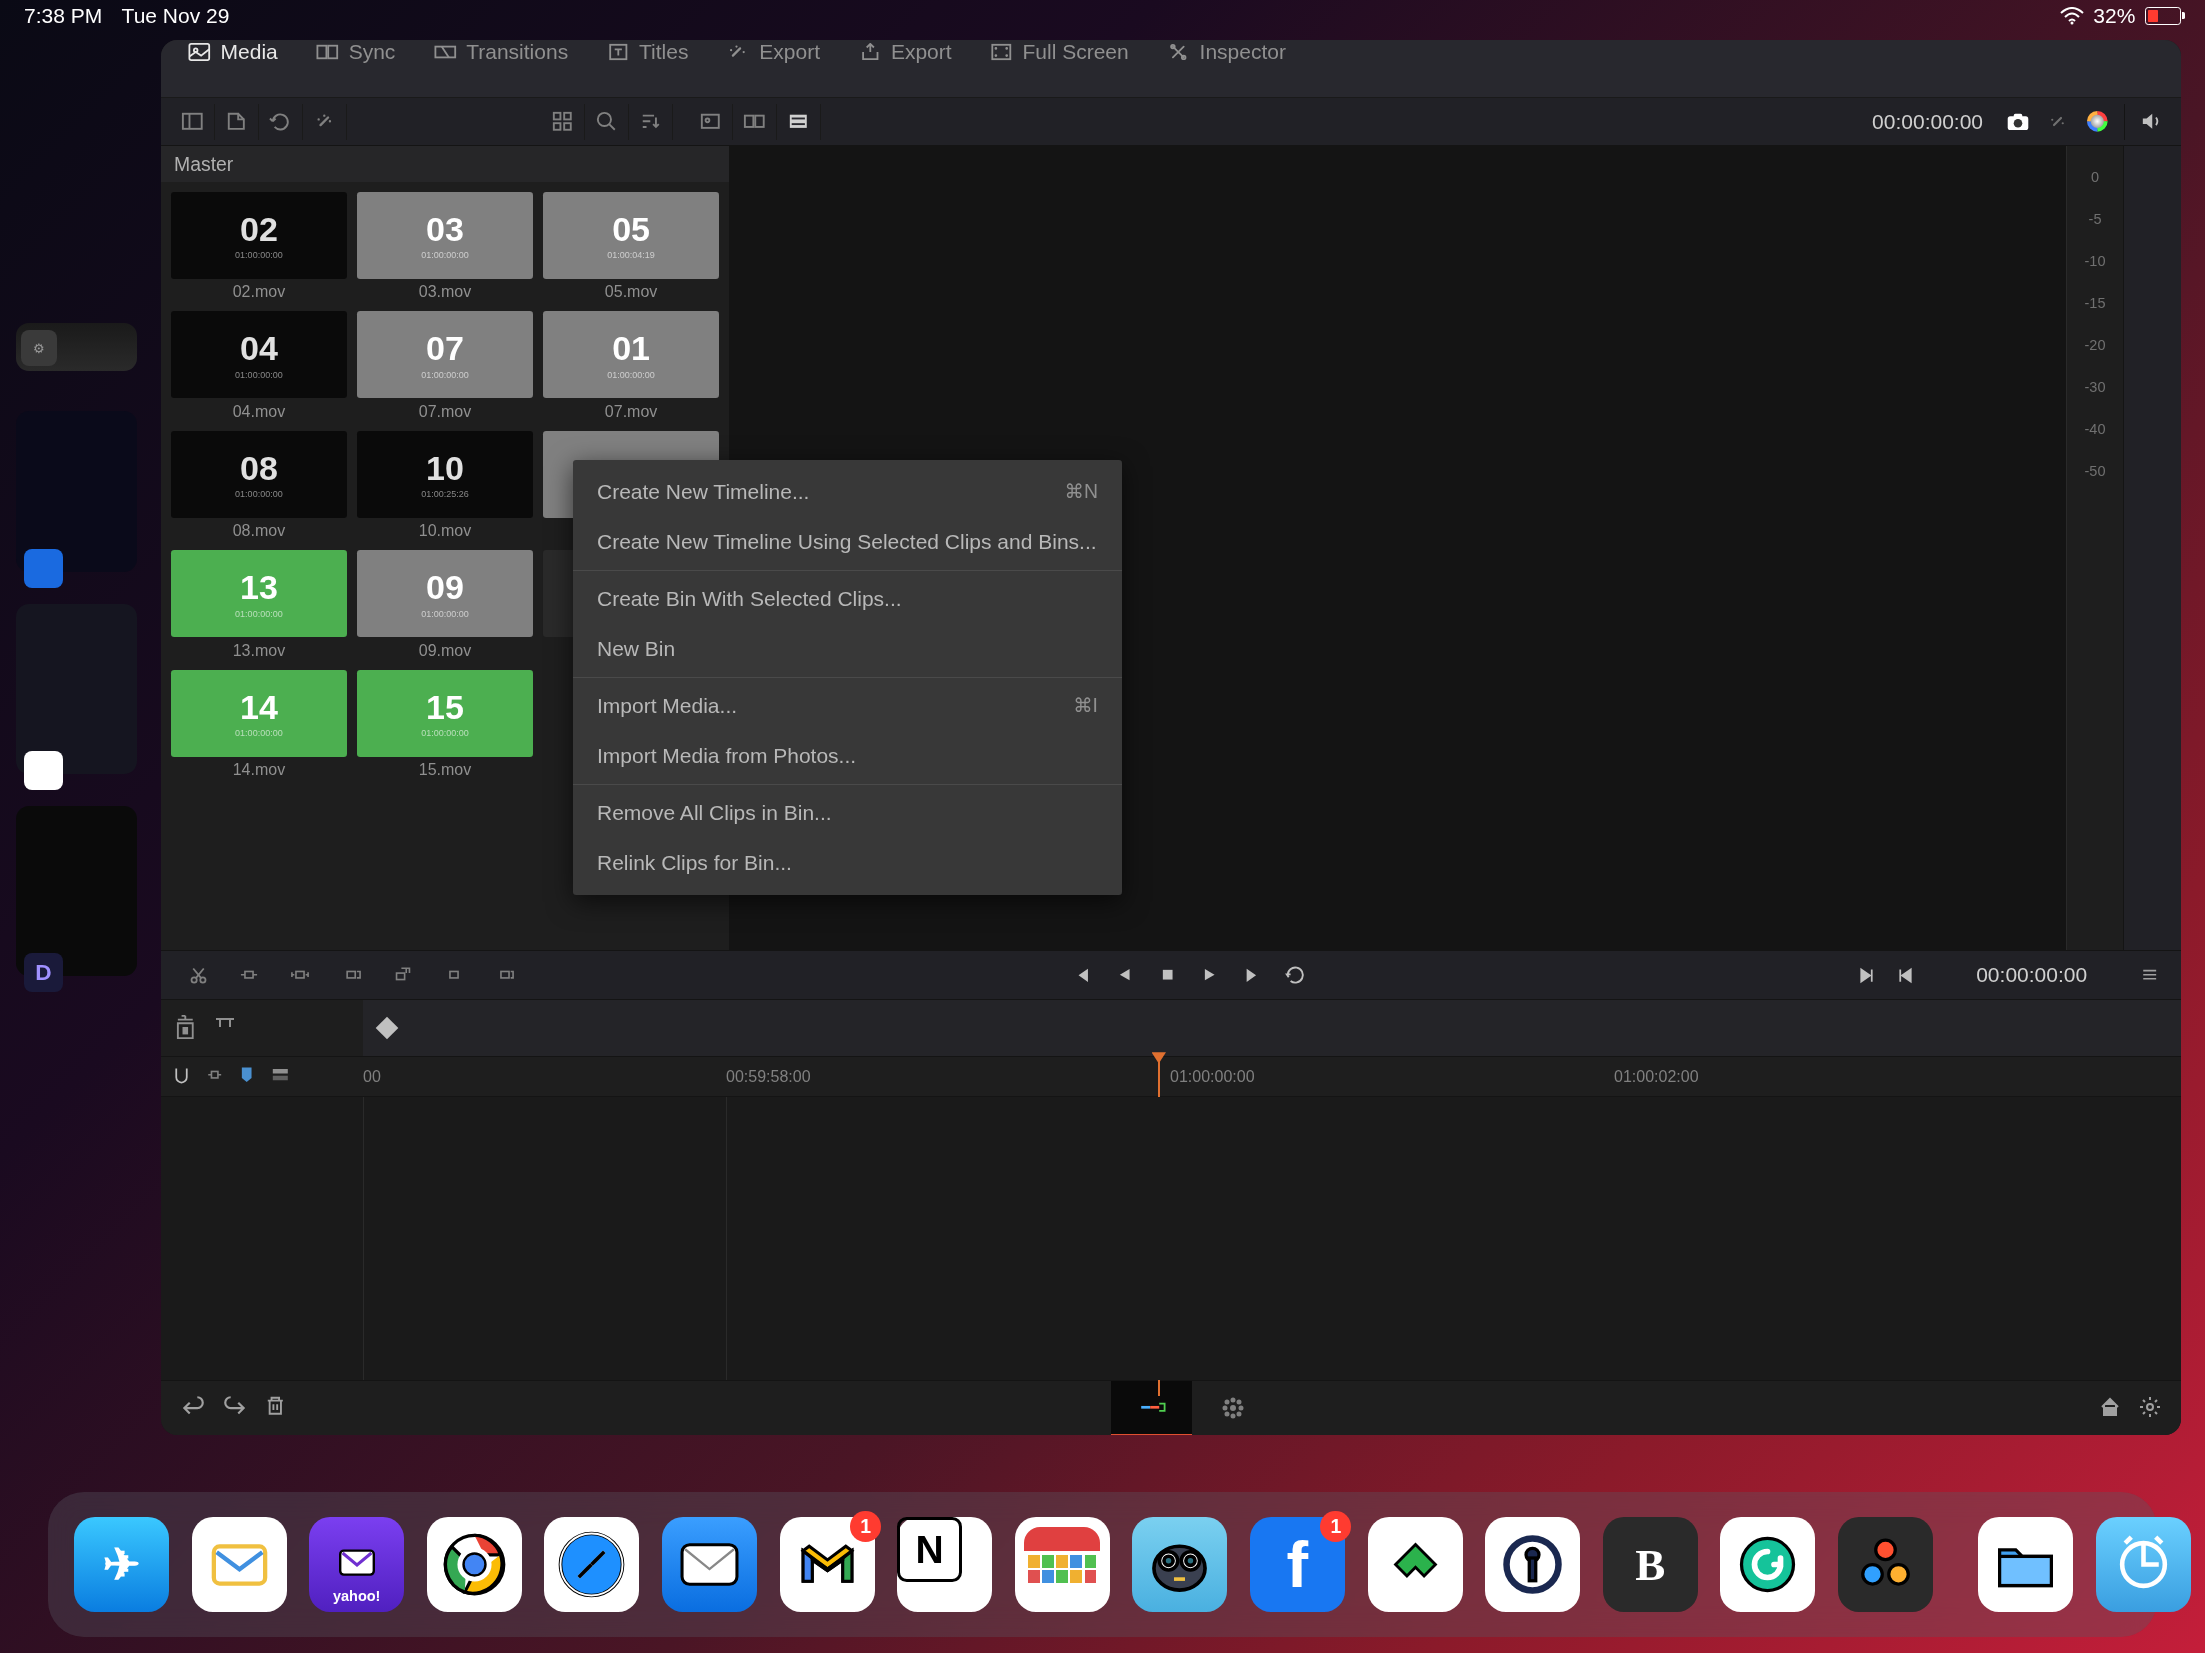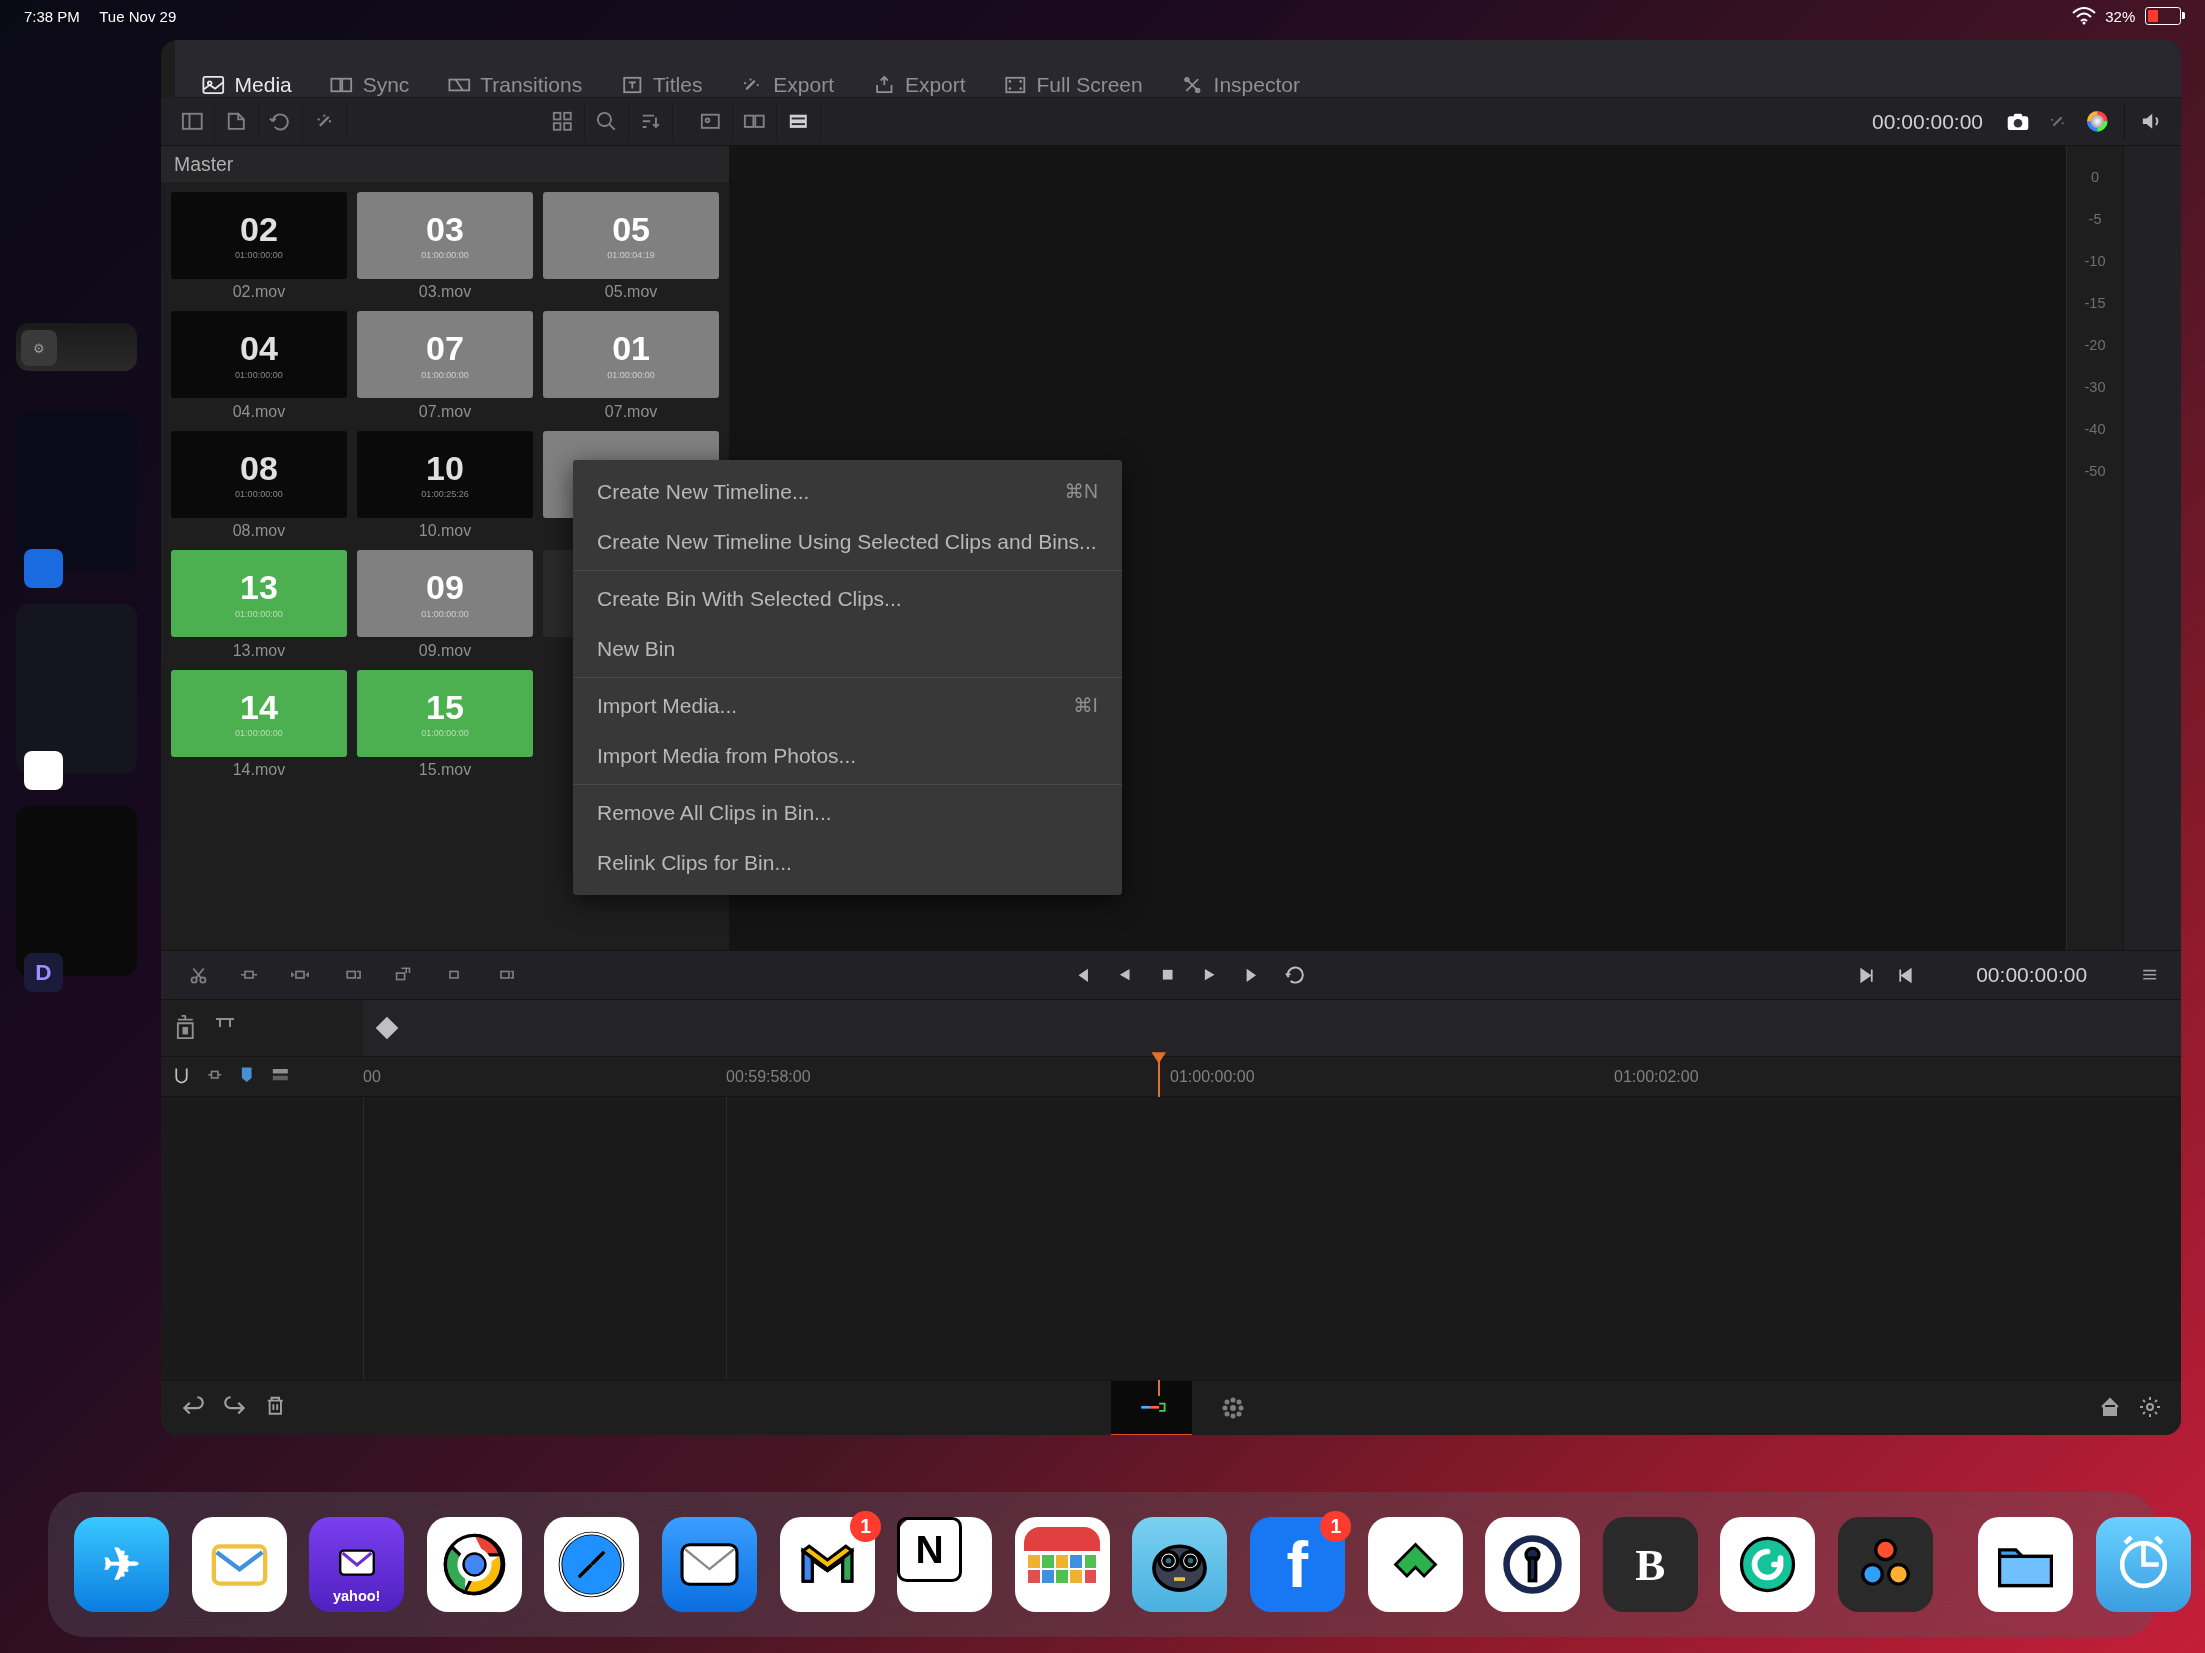--- a/index.html
+++ b/index.html
@@ -1,40 +1,40 @@
 <!DOCTYPE html>
 <html style="font-size:13px"><head>
 <meta charset="utf-8">
 <style>
 * { margin: 0; padding: 0; box-sizing: border-box; font-family: -apple-system, BlinkMacSystemFont, "Helvetica Neue", sans-serif; }
 body { width: 2205px; height: 1653px; background: linear-gradient(135deg, #0a0a15 0%, #1a0a20 30%, #4a1525 60%, #8b1a2a 80%, #c41e3a 100%); overflow: hidden; position: relative; }
 
 
-.status-bar { position: absolute; top: 0; left: 0; right: 0; height: 32px; display: flex; justify-content: space-between; align-items: center; padding: 0 24px; color: #fff; font-size: 15px; font-weight: 500; }
+.status-bar { position: absolute; top: 0; left: 0; right: 0; height: 32px; display: flex; justify-content: space-between; align-items: center; padding: 0 24px; color: #fff; font-size: 21px; font-weight: 500; }
 .status-left { display: flex; gap: 19.4px; }
 .status-right { display: flex; gap: 9.7px; align-items: center; }
 .battery-icon { width: 36px; height: 18px; border: 1.6px solid #fff; border-radius: 3.2px; position: relative; }
 .battery-icon::after { content: ''; position: absolute; right: -4.8px; top: 4px; width: 3.2px; height: 6.5px; background: #fff; border-radius: 0 1.6px 1.6px 0; }
 .battery-fill { position: absolute; left: 1.6px; top: 1.6px; bottom: 1.6px; width: 32%; background: #ff3b30; border-radius: 0.8px; }
 .wifi-icon { width: 24px; height: 18px; }
 
 
 .app-switcher { position: absolute; left: 16px; top: 347px; width: 121px; display: flex; flex-direction: column; gap: 32px; }
 .switcher-item { width: 121px; height: 161px; background: #1a1a2a; border-radius: 13px; position: relative; }
 .switcher-icon { position: absolute; bottom: -16px; left: 8px; width: 39px; height: 39px; background: #333; border-radius: 8px; }
 .switcher-item.settings { height: 48px; background: linear-gradient(#1a1a1a,#2a2a2a); top: -24px; }
 .switcher-item.notes { background: #0a0a1a; }
 .switcher-item.files { height: 170px; background: #151520; }
 .switcher-item.resolve { height: 170px; background: #0a0a0a; }
 
 
 .app-window { position: absolute; left: 161px; top: 40px; right: 24px; bottom: 218px; background: #1e1e1e; border-radius: 16px; overflow: hidden; display: flex; flex-direction: column; }
 
 
-.top-bar { height: 58px; background: #28282e; display: flex; align-items: flex-end; padding: 0 16px; gap: 16px; border-bottom: 0.8px solid #1a1a1a; margin-left: 14px; }
+.top-bar { height: 58px; background: #28282e; display: flex; align-items: flex-start; padding: 0 16px; gap: 16px; border-bottom: 0.8px solid #1a1a1a; }
 .top-tab { display: flex; align-items: center; gap: 9.7px; padding: 0 11.3px; color: #909090; font-size: 21px; cursor: pointer; }
 .top-tab.active { color: #e8e8e8; }
 .top-tab .icon { width: 22.6px; height: 18px; }
 .top-title { flex: 1; text-align: center; color: #e0e0e0; font-size: 22.6px; }
 .top-right { display: flex; gap: 16px; }
 
 
 .toolbar { height: 48px; background: #212126; display: flex; align-items: center; padding: 0 9.7px; border-bottom: 0.8px solid #141414; }
 .toolbar-group { display: flex; gap: 0; }
 .toolbar-btn { width: 44px; height: 36px; display: flex; align-items: center; justify-content: center; color: #808080; cursor: pointer; border-right: 0.8px solid #1a1a1a; }

